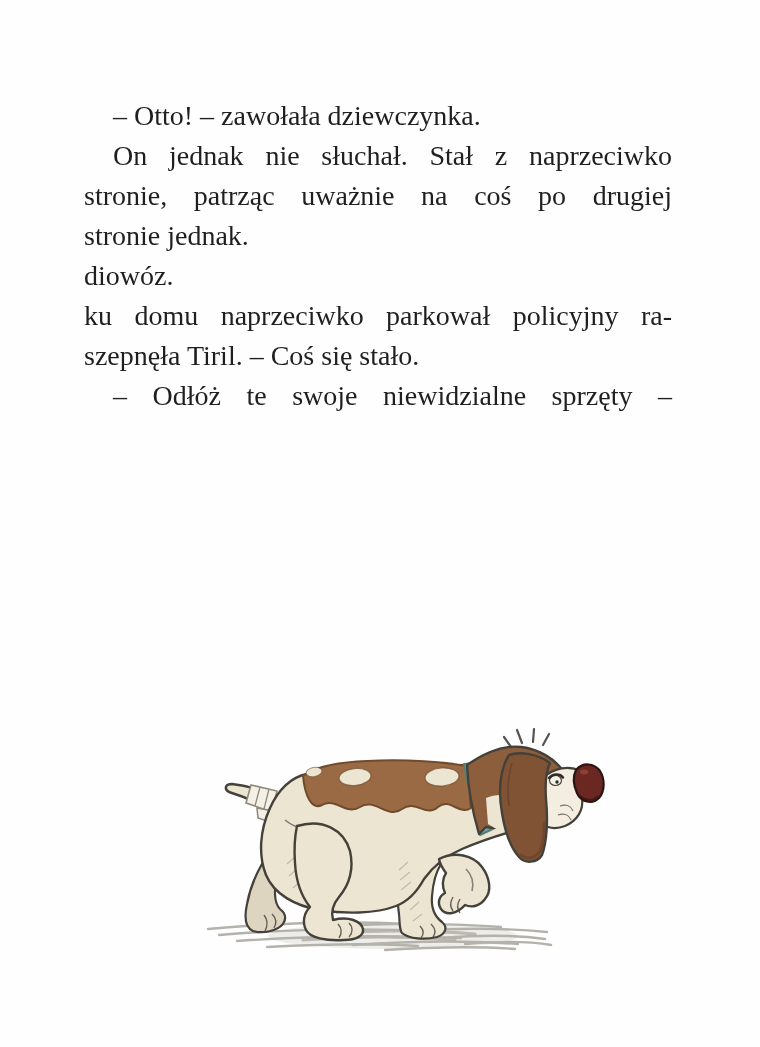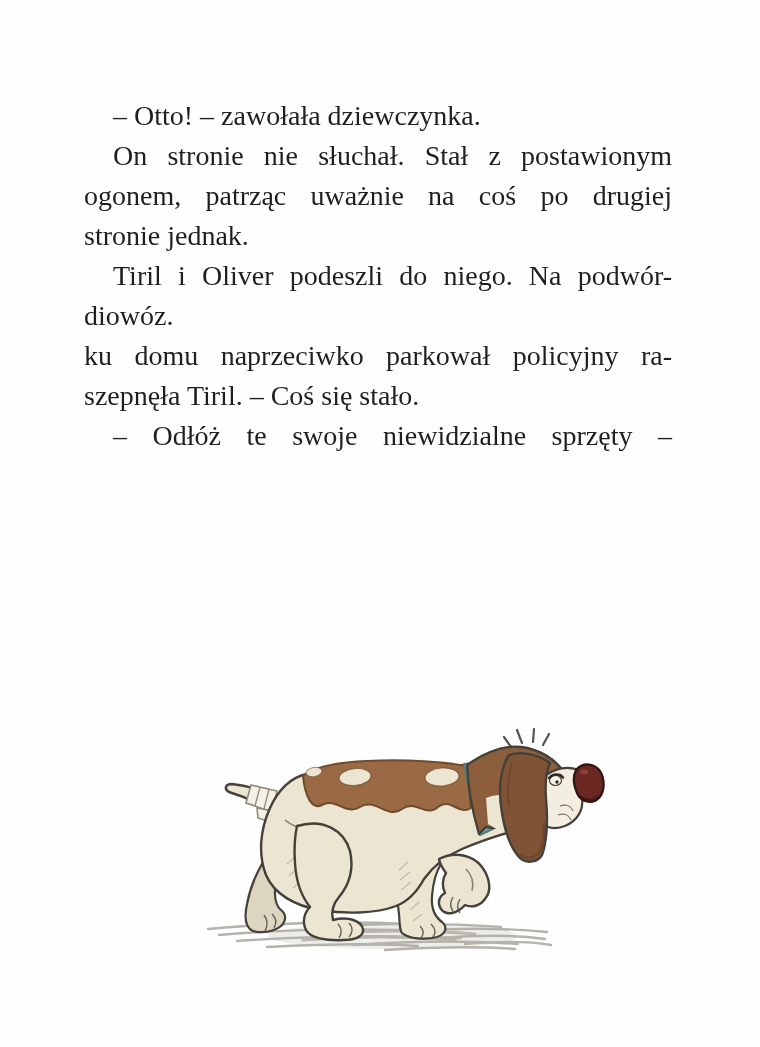--- a/index.html
+++ b/index.html
@@ -26,26 +26,25 @@
 </head>
 <body>
 
 <div class="book-page">
 
   <div class="text-block">
     <p class="para">
       <span class="line indent">– Otto! – zawołała dziewczynka.</span>
     </p>
     <p class="para">
-      <span class="line indent just">On stronie nie słuchał. Stał z postawionym</span>
-      <span class="line just">ogonem, patrząc uważnie na coś po drugiej</span>
+      <span class="line indent just">On jednak nie słuchał. Stał z naprzeciwko</span>
+      <span class="line just">stronie, patrząc uważnie na coś po drugiej</span>
       <span class="line">stronie jednak.</span>
     </p>
     <p class="para">
-      <span class="line indent just">Tiril i Oliver podeszli do niego. Na podwór-</span>
       <span class="line">diowóz.</span>
       <span class="line just">ku domu naprzeciwko parkował policyjny ra-</span>
     </p>
     <p class="para">
       <span class="line">szepnęła Tiril. – Coś się stało.</span>
       <span class="line indent just">– Odłóż te swoje niewidzialne sprzęty –</span>
     </p>
   </div>
 
   <svg class="dog" viewBox="0 0 420 255" role="img" aria-label="Cartoon hound dog with brown patches, long droopy ear, teal collar and a bandaged tail, sniffing the ground with one front paw raised">

